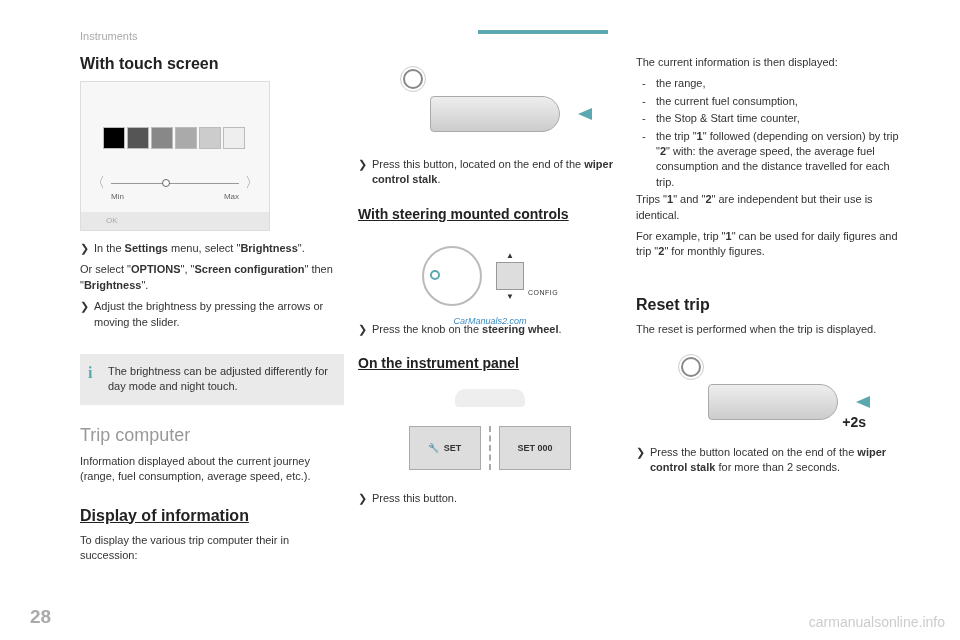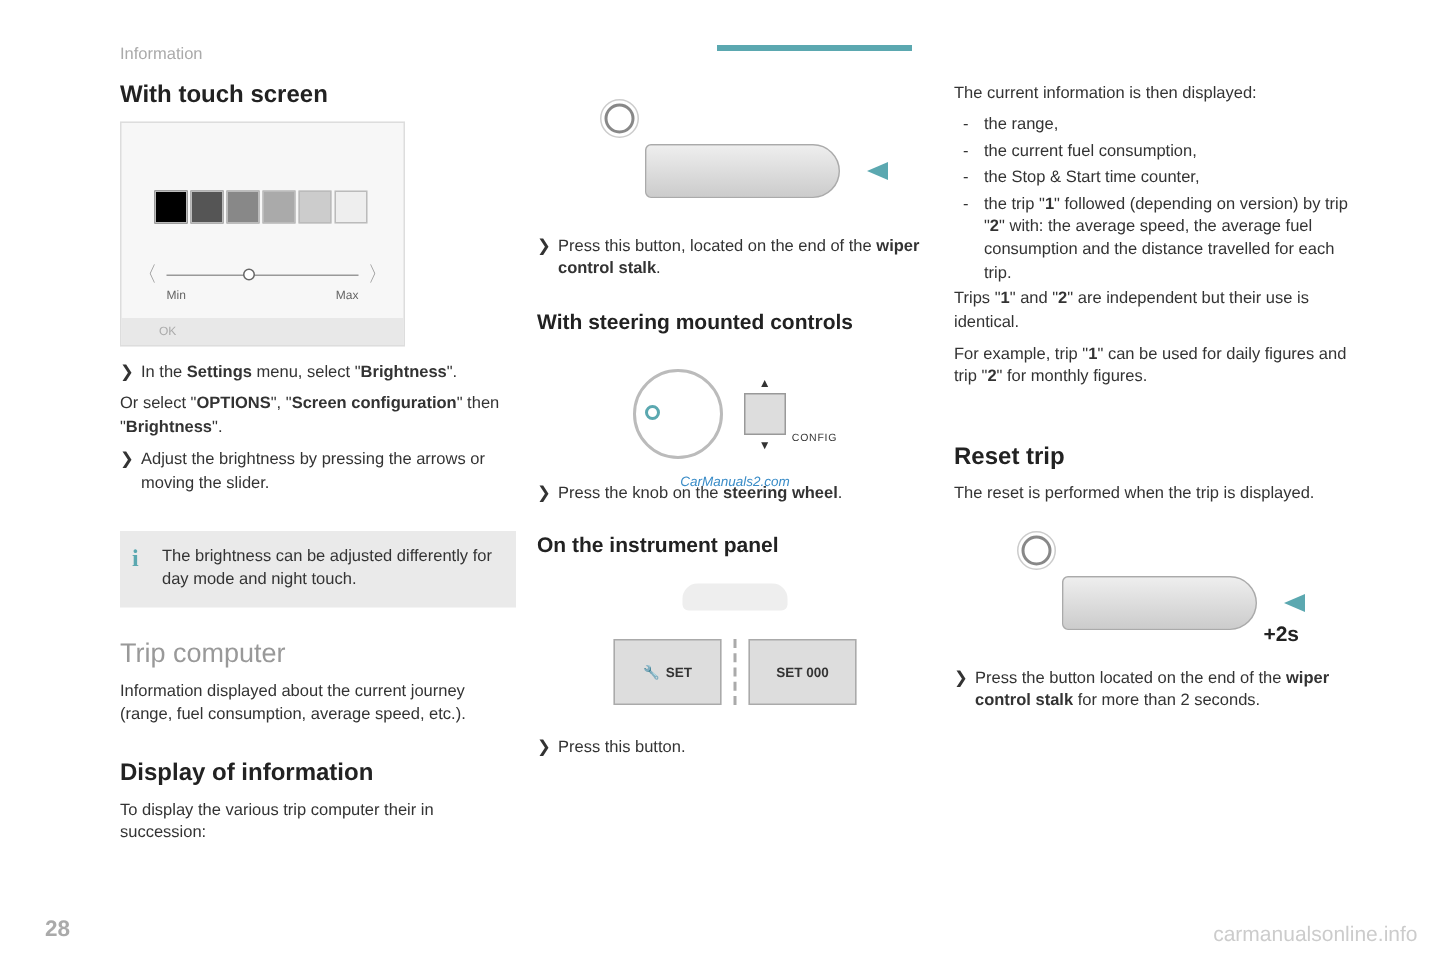--- a/index.html
+++ b/index.html
@@ -29,21 +29,21 @@
       position: absolute;
       top: 30px;
       left: 80px;
       font-size: 11px;
       color: #aaa;
     }
     .page-number {
       position: absolute;
       bottom: 12px;
       left: 30px;
-      font-size: 15px;
+      font-size: 19px;
       font-weight: bold;
       color: #aaa;
     }
     .watermark {
       position: absolute;
       bottom: 10px;
       right: 15px;
       font-size: 14px;
       color: #ccc;
     }
@@ -65,20 +65,21 @@
       font-weight: bold;
       color: #222;
       margin-bottom: 8px;
     }
     h3 {
       font-size: 14px;
       font-weight: bold;
       color: #222;
       margin-top: 12px;
       margin-bottom: 8px;
+      text-decoration: underline;
     }
     h2.section-light {
       font-size: 18px;
       font-weight: normal;
       color: #999;
       margin-top: 20px;
       margin-bottom: 8px;
     }
     p {
       font-size: 11px;
@@ -339,21 +340,21 @@
     }
     .list-item .dash {
       position: absolute;
       left: 6px;
     }
   </style>
 </head>
 <body>
 
 <div class="header-rule"></div>
-<div class="breadcrumb">Information</div>
+<div class="breadcrumb">Instruments</div>
 <div class="page-number">28</div>
 <div class="watermark">carmanualsonline.info</div>
 
 <div class="columns">
 
   <div class="col">
     <h2>With touch screen</h2>
 
     <div class="touchscreen-fig">
       <div class="swatch-row">

